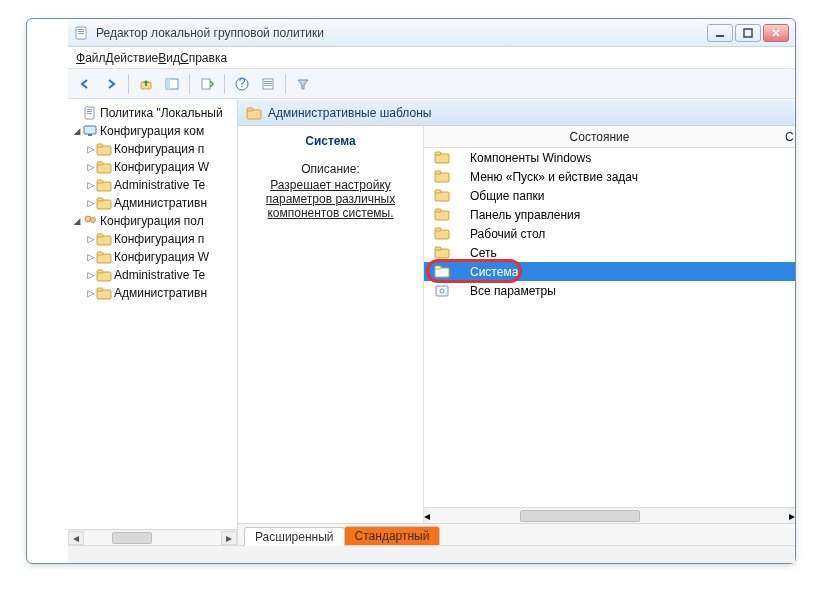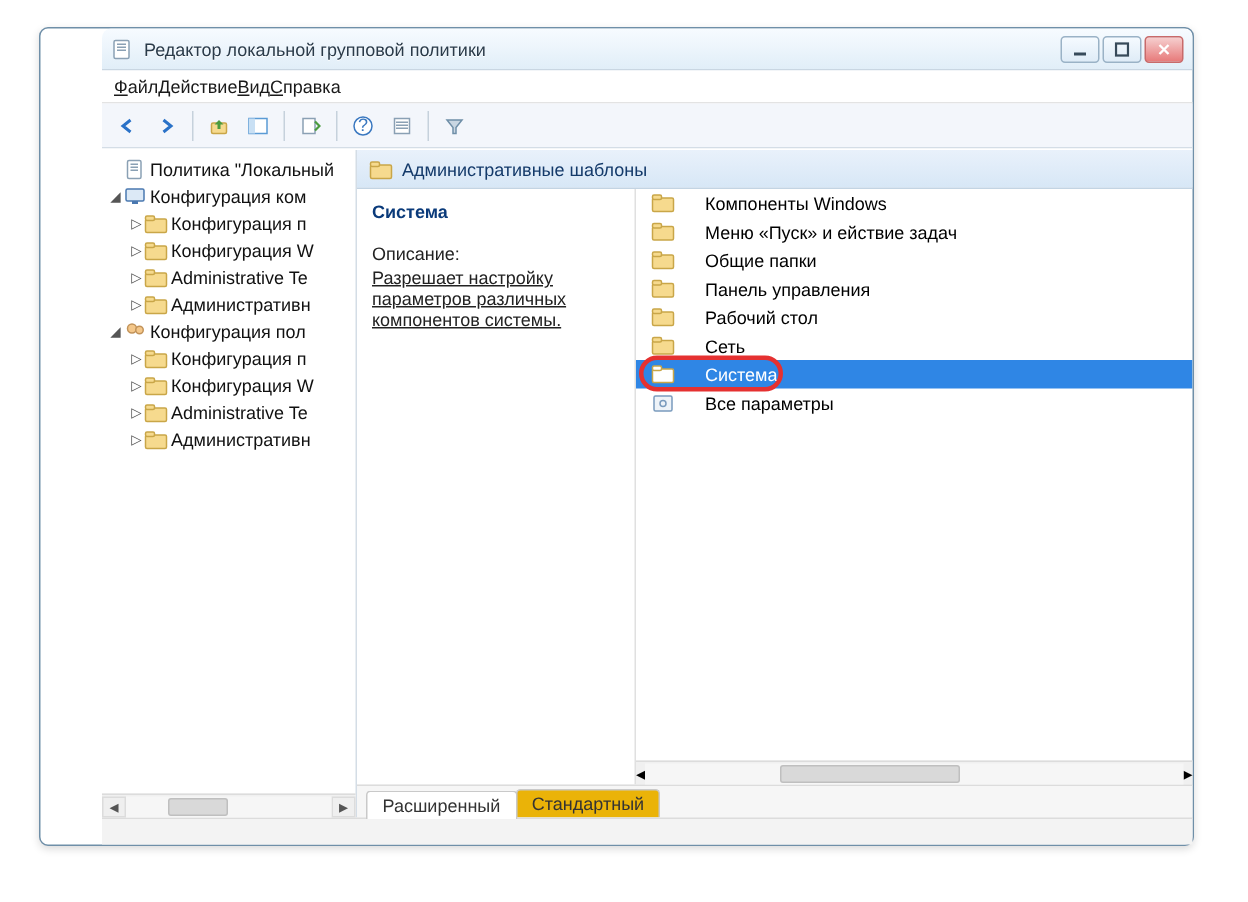--- a/index.html
+++ b/index.html
@@ -20,37 +20,37 @@
   .tree { width: 170px; min-width: 170px; border-right: 1px solid #d4dde6; display: flex; flex-direction: column; }
   .tree-inner { flex: 1; overflow: hidden; padding: 4px 0 4px 4px; }
   .tree-row { display: flex; align-items: center; height: 18px; white-space: nowrap; overflow: hidden; color: #111; }
   .tri { width: 10px; display: inline-flex; justify-content: center; color: #555; font-size: 9px; }
   .tree-label { margin-left: 2px; }
   .ind { display: inline-block; }
   .hscroll { height: 16px; background: #f0f0f0; border-top: 1px solid #dcdcdc; display: flex; align-items: center; }
   .hscroll .track { flex: 1; height: 14px; background: #f6f6f6; position: relative; }
   .hscroll .thumb { position: absolute; top: 1px; bottom: 1px; left: 28px; width: 40px; background: #d9d9d9; border: 1px solid #bfbfbf; border-radius: 2px; }
   .hscroll .arrow { width: 16px; height: 14px; display: flex; align-items: center; justify-content: center; color: #555; background: #efefef; border: 1px solid #dcdcdc; }
-  .right { flex: 1; display: flex; flex-direction: column; min-width: 0; }
+  .right { flex: 1; display: flex; flex-direction: column; min-width: 0; text-align: center; }
   .pathbar { height: 26px; background: linear-gradient(#e9f1fb,#d7e7f6); border-bottom: 1px solid #c3d4e3; display: flex; align-items: center; padding: 0 8px; gap: 6px; color: #143a6a; }
   .content { flex: 1; display: flex; min-height: 0; }
   .desc { width: 186px; border-right: 1px solid #e0e0e0; padding: 8px 10px; color: #222; }
   .desc h4 { margin: 0 0 14px 0; font-size: 12px; font-weight: bold; color: #0a3a7a; }
   .desc .dl { color: #222; }
   .listpane { flex: 1; display: flex; flex-direction: column; min-width: 0; }
   .colhdr { height: 22px; display: flex; align-items: center; border-bottom: 1px solid #e4e4e4; background: #fbfbfb; }
   .colhdr .col { padding: 0 10px; color: #222; }
   .list { flex: 1; overflow: hidden; position: relative; }
   .li { height: 19px; display: flex; align-items: center; padding-left: 10px; gap: 20px; white-space: nowrap; }
   .li.sel { background: #2f86e5; color: #fff; }
   .li.sel .folder-icon rect { fill: #fff; }
   .highlight-ring { position: absolute; border: 3px solid #e53131; border-radius: 12px; pointer-events: none; }
   .hscroll2 { height: 16px; background: #f0f0f0; border-top: 1px solid #dcdcdc; display: flex; align-items: center; }
   .tabs { height: 22px; display: flex; align-items: flex-end; border-top: 1px solid #dcdcdc; background: #f6f6f6; padding-left: 6px; }
-  .tab { padding: 2px 10px; border: 1px solid #c9c9c9; border-bottom: none; border-top-left-radius: 3px; border-top-right-radius: 3px; background: #eab308; margin-right: -1px; color: #333; }
+  .tab { padding: 2px 10px; border: 1px solid #c9c9c9; border-bottom: none; border-top-left-radius: 3px; border-top-right-radius: 3px; background: #f97316; margin-right: -1px; color: #333; }
   .tab.active { background: #fff; position: relative; top: 1px; }
   .statusbar { height: 18px; border-top: 1px solid #dcdcdc; background: #f3f3f3; }
   svg { display: block; }
 </style>
 </head>
 <body>
 
 <div class="outer">
 
   <div class="titlebar">
@@ -290,20 +290,24 @@
       </div>
 
       <div class="content">
         <div class="desc">
           <h4>Система</h4>
           <div class="dl">Описание:</div>
           <div class="dl" style="margin-top:2px;text-decoration:underline;">Разрешает настройку параметров различных компонентов системы.</div>
         </div>
 
         <div class="listpane">
+          <div class="colhdr">
+            <div class="col" style="flex:1">Состояние</div>
+            <div class="col" style="width:18px">С</div>
+          </div>
           <div class="list" id="list">
               <div class="li">
                 <span class="folder-icon">
                   <svg width="16" height="13">
                     <rect x="1" y="3" width="14" height="9" rx="1" fill="#f6da8e" stroke="#c9a648"></rect>
                     <rect x="1" y="1" width="6" height="3" rx="1" fill="#f6da8e" stroke="#c9a648"></rect>
                   </svg>
                 </span>
                 <span>Компоненты Windows</span>
               </div>

